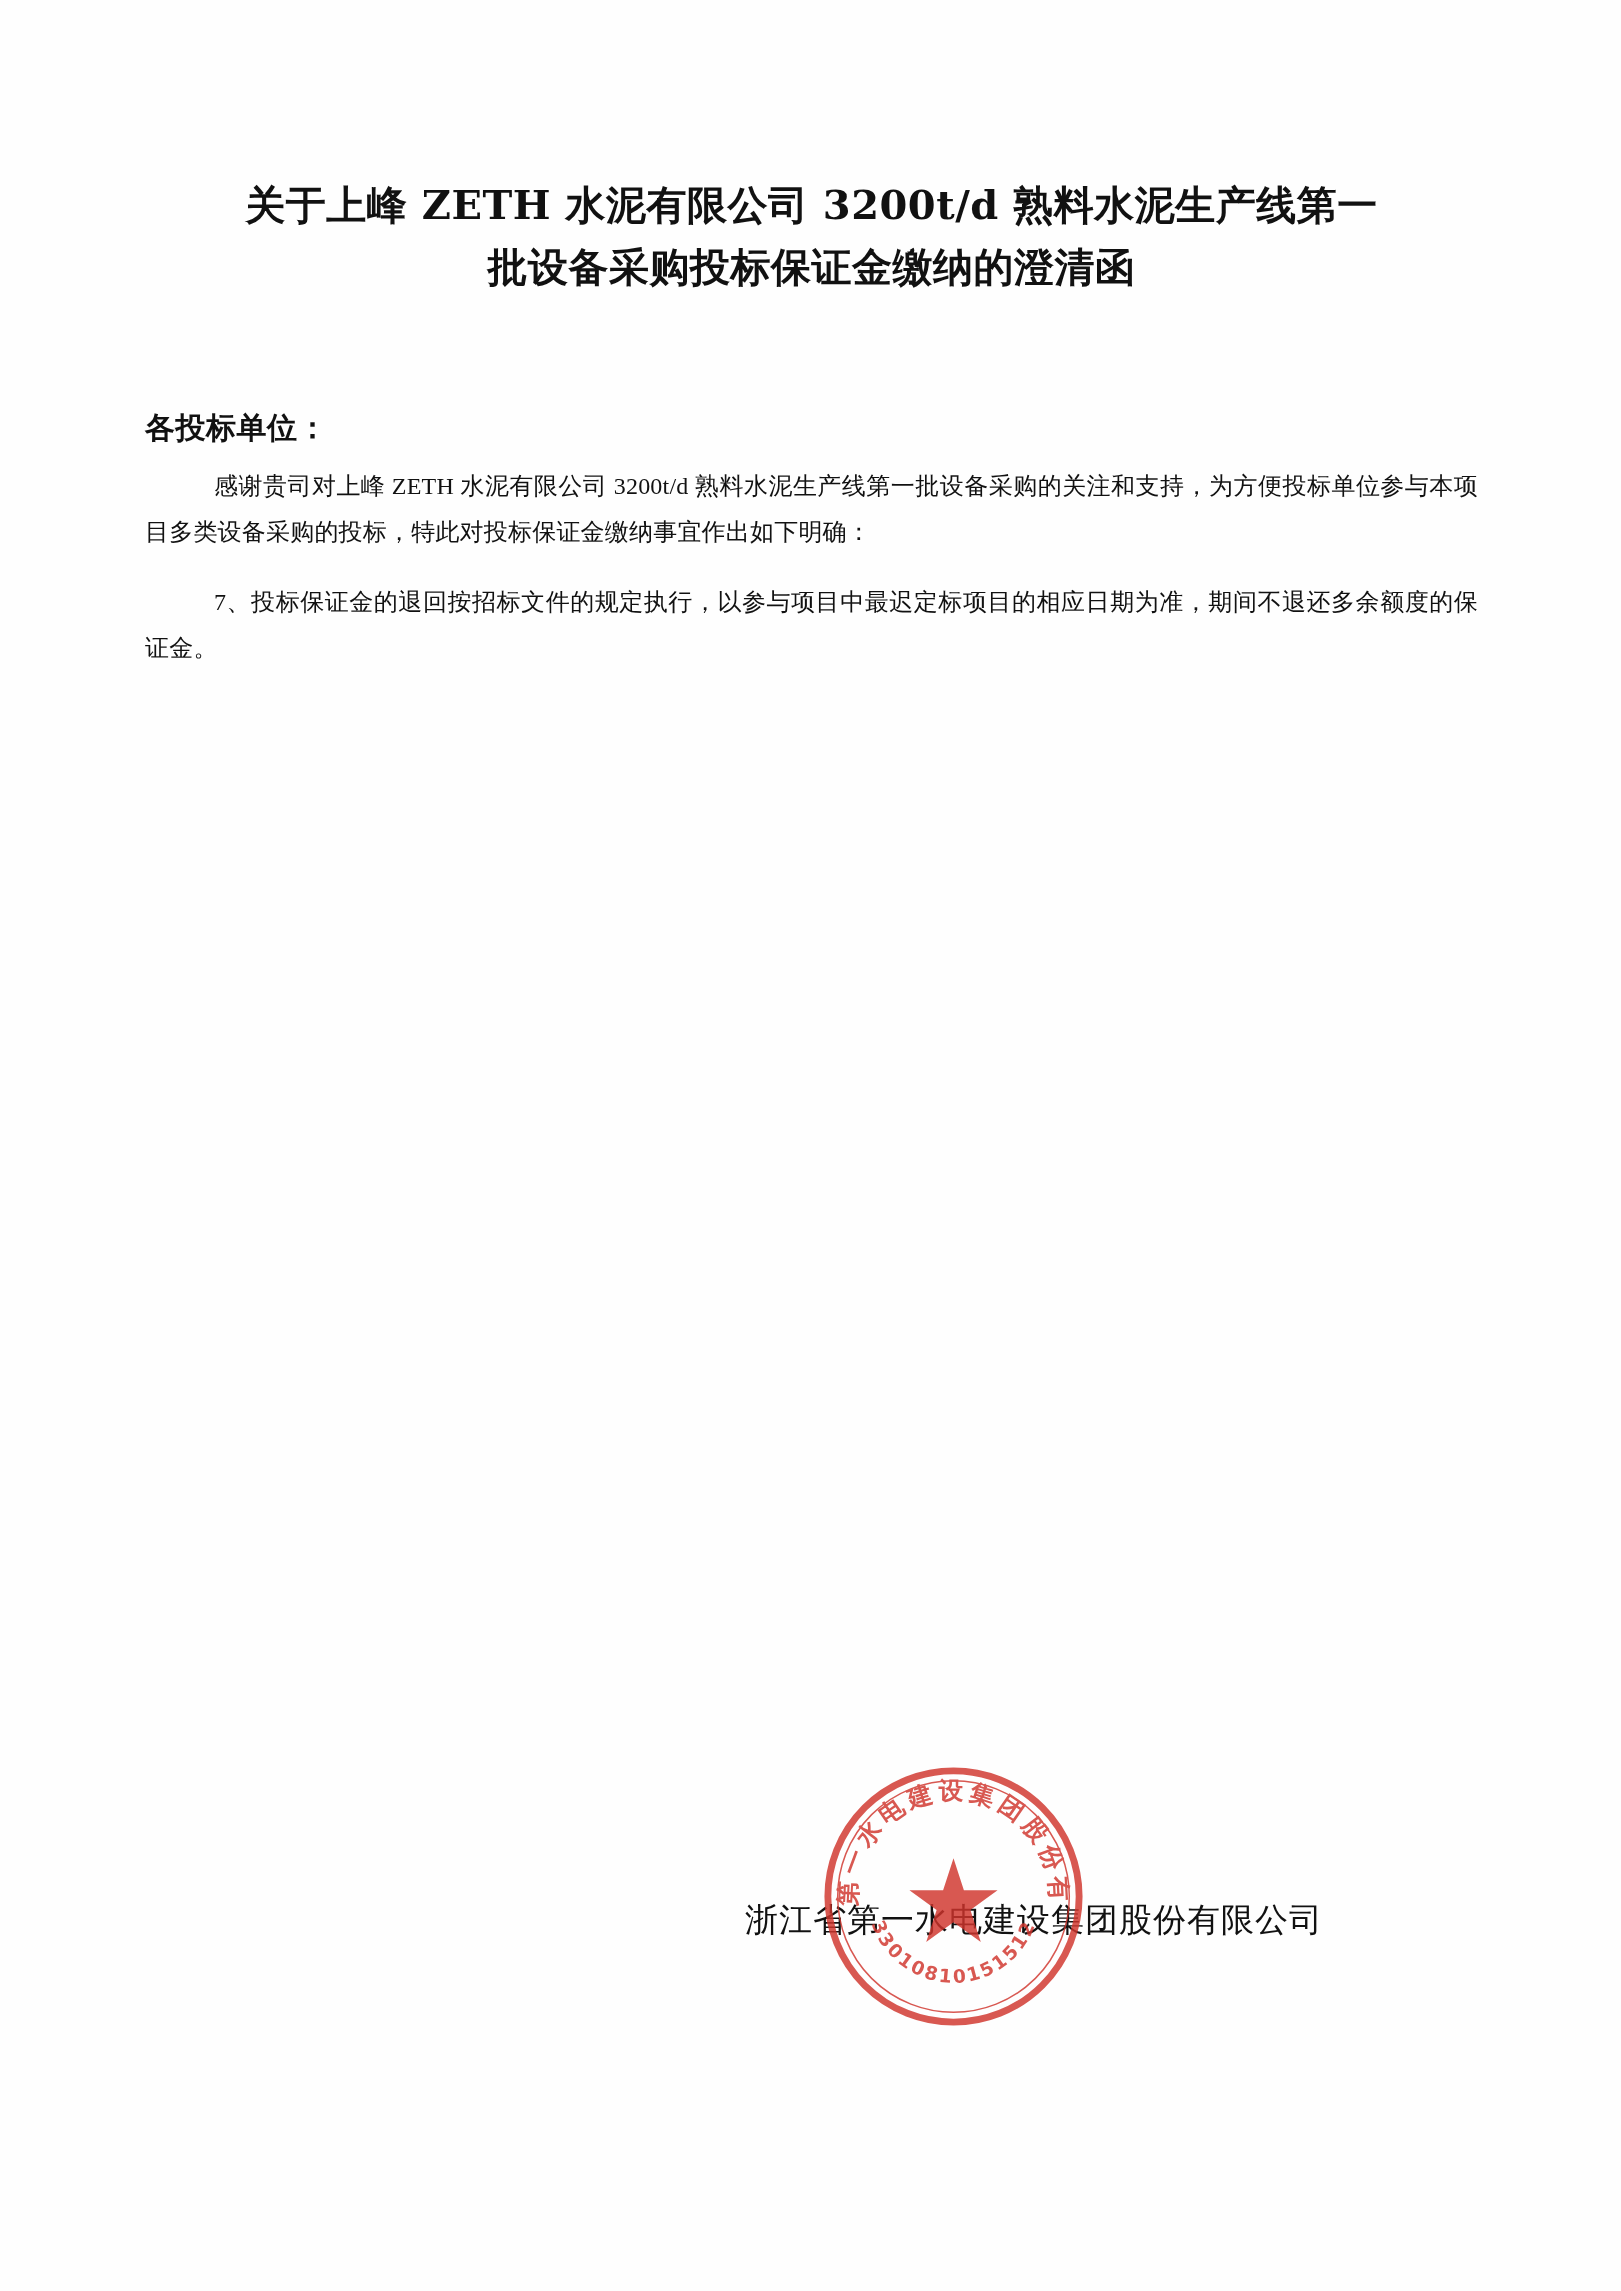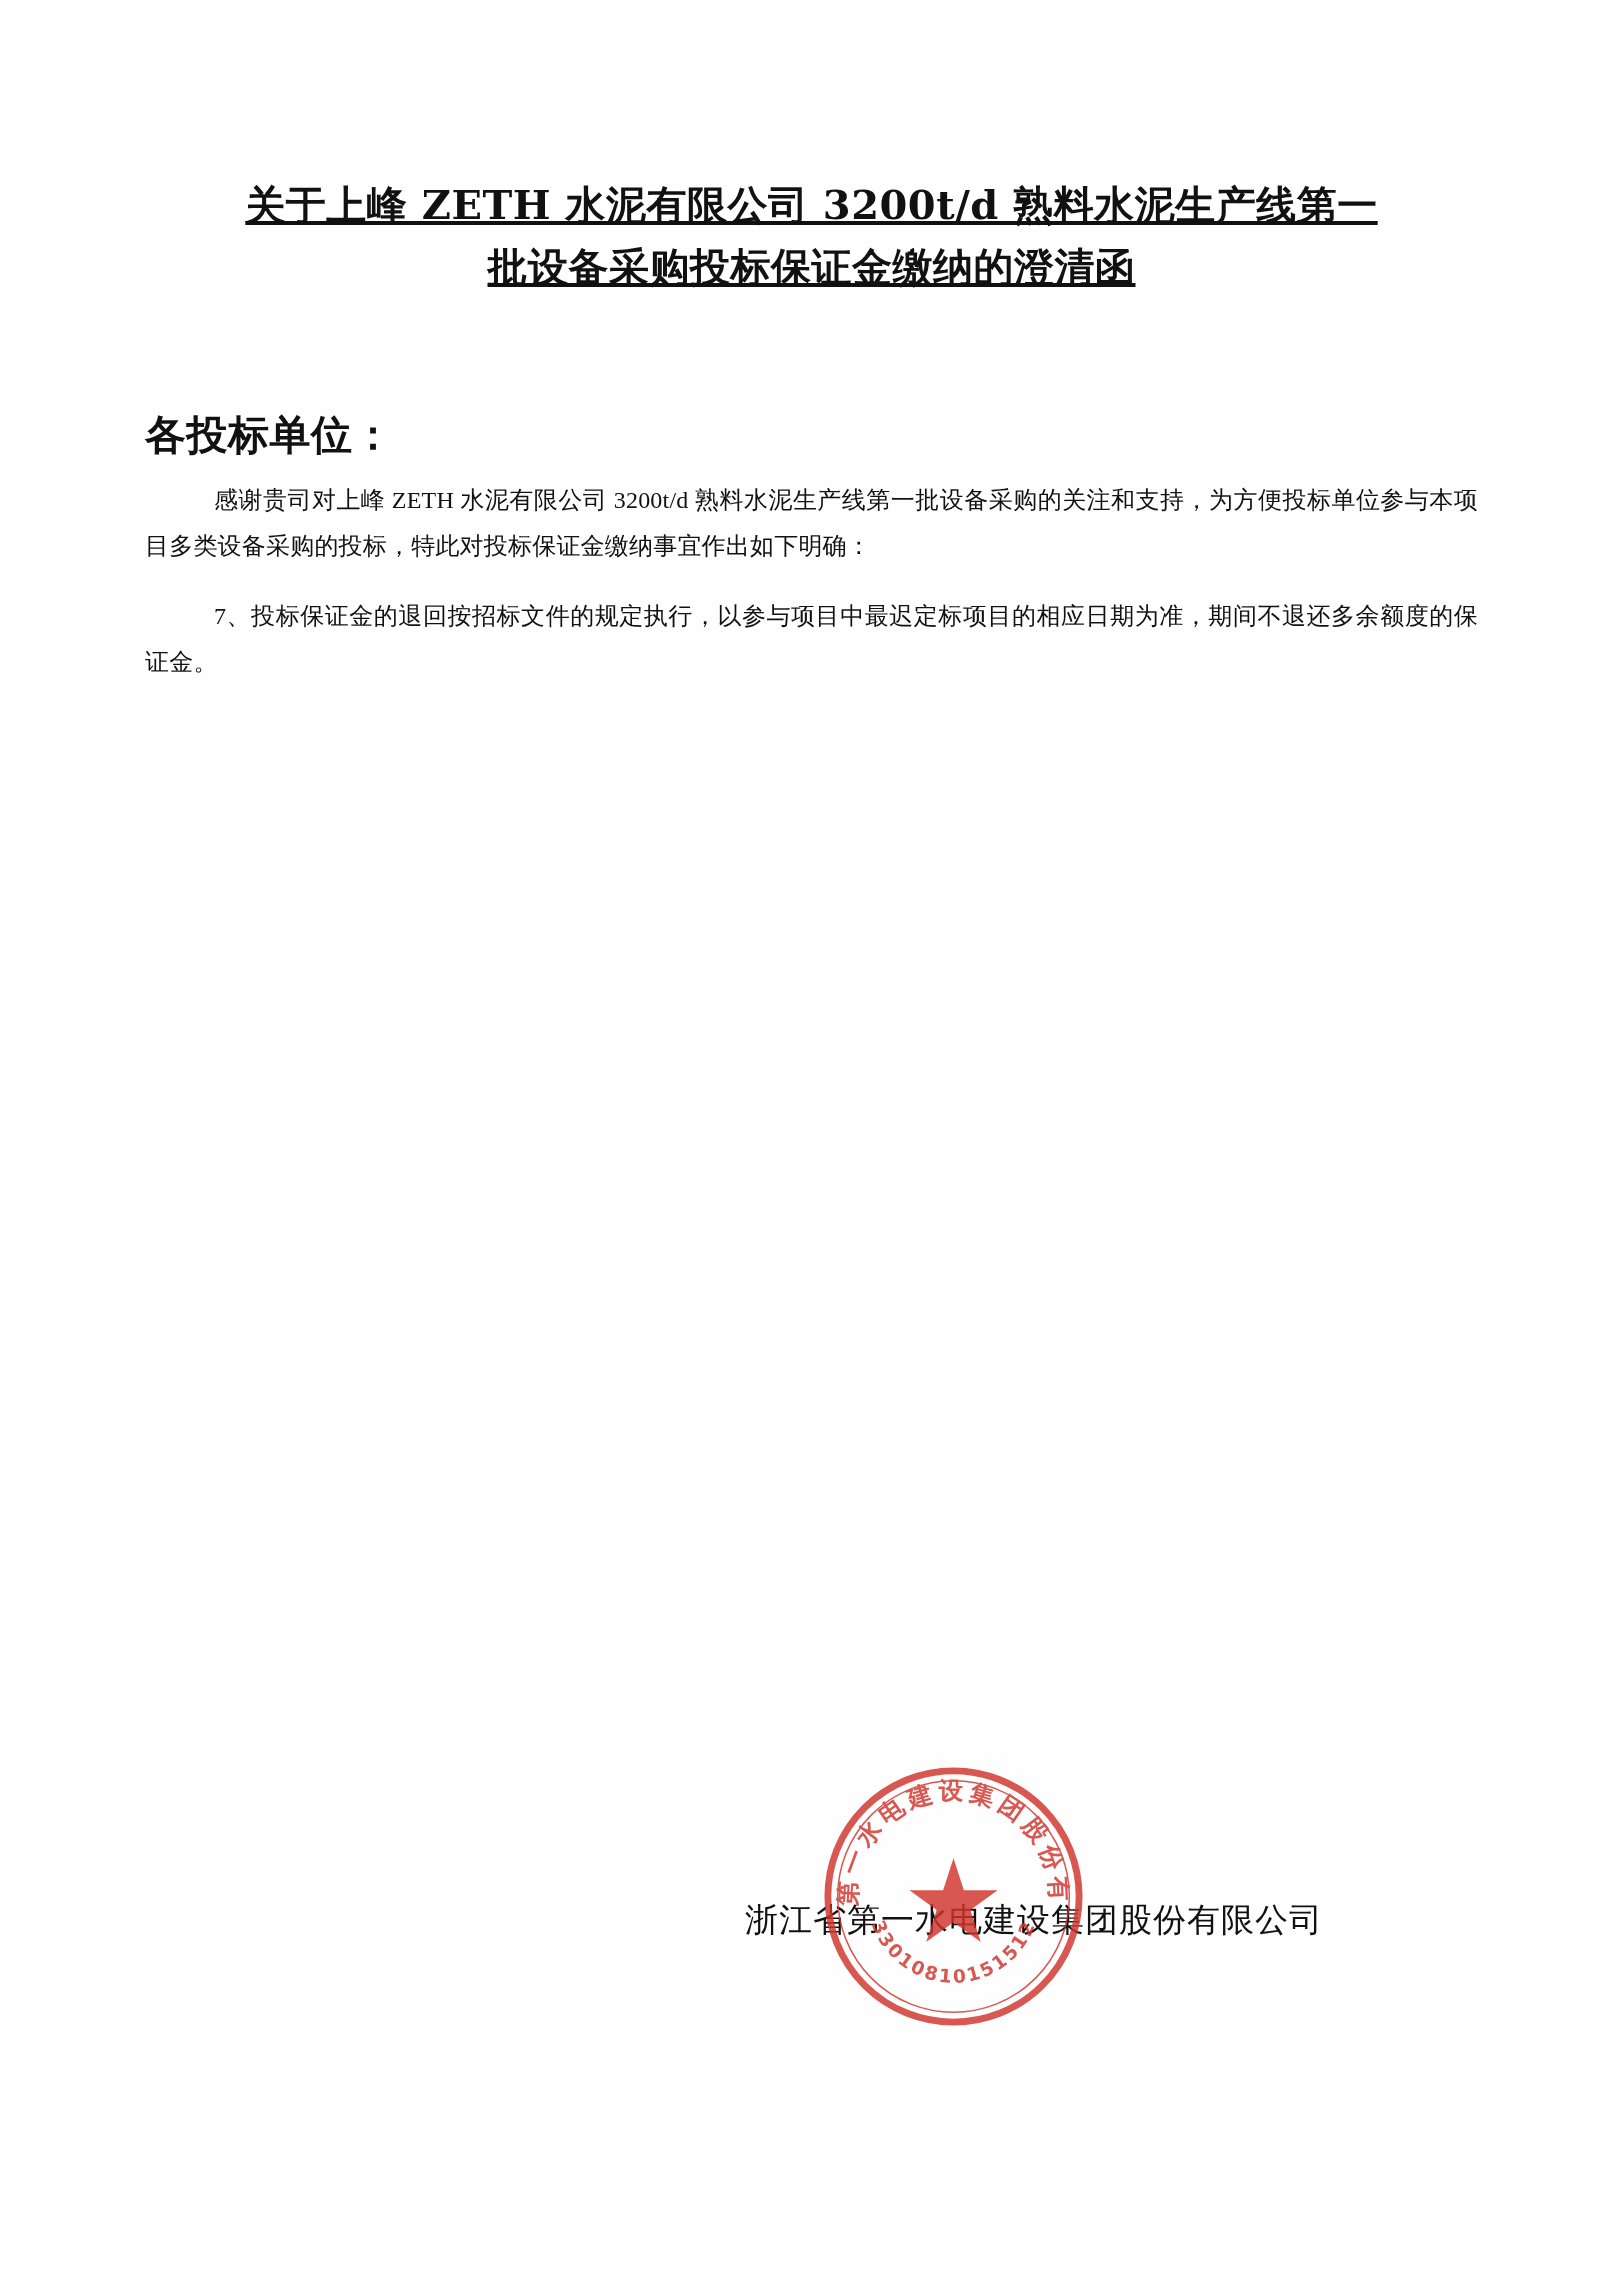--- a/index.html
+++ b/index.html
@@ -30,29 +30,28 @@
   }
   .doc-title {
     font-family: "DejaVu Serif", "Liberation Serif", serif;
     font-weight: bold;
     font-size: 40px;
     line-height: 1.55;
     text-align: center;
     letter-spacing: 0.5px;
     margin: 0 0 0 0;
     padding: 0 21.6px;
-    text-decoration: underline;
   }
   .title-line {
     display: block;
   }
   .salutation {
     font-family: "DejaVu Serif", "Liberation Serif", serif;
     font-weight: bold;
-    font-size: 41px;
+    font-size: 30px;
     margin-top: 110px;
     letter-spacing: 0.5px;
   }
   .para {
     font-size: 24px;
     line-height: 1.92;
     text-align: justify;
     text-justify: inter-ideograph;
     text-indent: 69px;
     margin-top: 13.7px;

